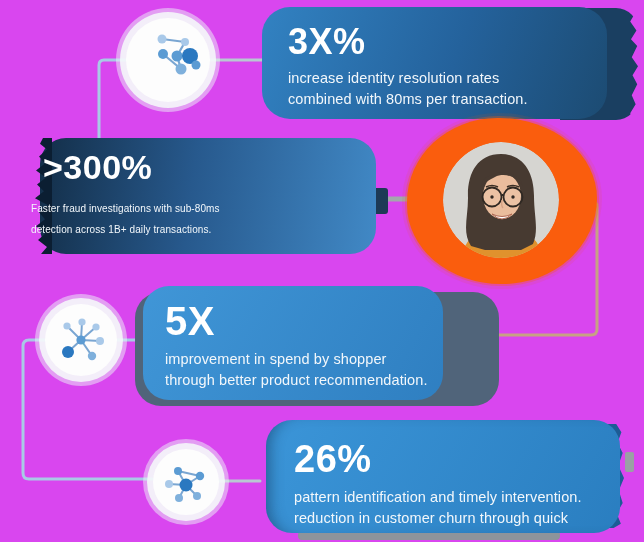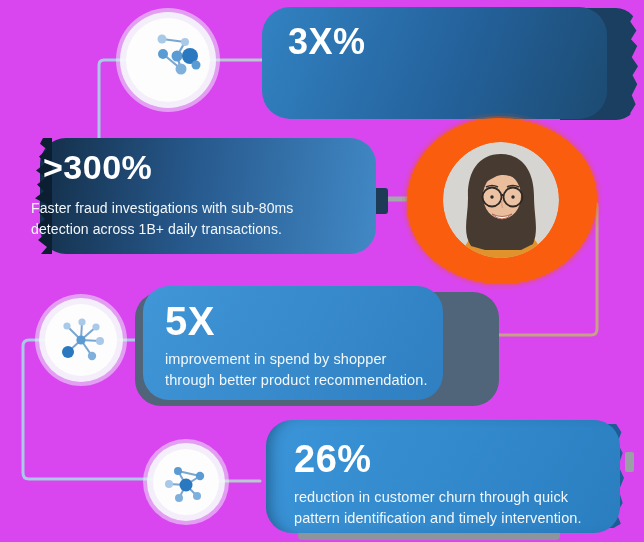--- a/index.html
+++ b/index.html
@@ -35,21 +35,21 @@
   .card-pad-3{padding:14px 0 0 22px;}
   .card-pad-4{padding:20px 0 0 28px;}
   .headline{font-weight:700;letter-spacing:.5px;line-height:1.05;margin:0;}
   .headline-1{font-size:36px;}
   .headline-2{font-size:34px;margin-left:12px;}
   .headline-3{font-size:40px;}
   .headline-4{font-size:38px;}
   .body-text{margin-top:7px;font-size:14.5px;line-height:21px;color:#f2f7fb;letter-spacing:.1px;}
   .body-line{white-space:nowrap;}
   .text-2{position:absolute;z-index:5;left:31px;top:150px;color:#fff;}
-  .text-2 .body-text{margin-top:12px;font-size:14px;}
+  .text-2 .body-text{margin-top:12px;font-size:10px;}
   
   .blob{position:absolute;z-index:3;background:#fdfdfd;border-radius:50%;
     box-shadow:0 0 0 6px rgba(244,247,250,.9),0 0 0 10px rgba(238,243,248,.5);
     display:flex;align-items:center;justify-content:center;}
   .blob-1{left:126px;top:18px;width:84px;height:84px;}
   .blob-2{left:45px;top:304px;width:72px;height:72px;}
   .blob-3{left:153px;top:449px;width:66px;height:66px;}
   
   .avatar-ring{position:absolute;z-index:4;left:407px;top:118px;width:190px;height:166px;
     background:#fa5d0d;border-radius:48% 52% 50% 50%/51% 49% 52% 48%;
@@ -74,20 +74,24 @@
   <div class="backdrop slab-1"></div>
   <div class="backdrop shadow-3"></div>
   <div class="backdrop fringe-4"></div>
   <div class="backdrop shadow-4"></div>
   <div class="backdrop gray-mark"></div>
   <div class="backdrop notch-2"></div>
 
   <div class="card card-1">
     <div class="card-pad-1">
       <div class="headline headline-1">3X%</div>
+      <div class="body-text">
+        <div class="body-line">increase identity resolution rates</div>
+        <div class="body-line">combined with 80ms per transaction.</div>
+      </div>
     </div>
   </div>
 
   <div class="card card-2"></div>
   <div class="torn-2"></div>
   <div class="text-2">
     <div class="headline headline-2">&gt;300%</div>
     <div class="body-text">
       <div class="body-line">Faster fraud investigations with sub-80ms</div>
       <div class="body-line">detection across 1B+ daily transactions.</div>
@@ -101,22 +105,22 @@
         <div class="body-line">improvement in spend by shopper</div>
         <div class="body-line">through better product recommendation.</div>
       </div>
     </div>
   </div>
 
   <div class="card card-4">
     <div class="card-pad-4">
       <div class="headline headline-4">26%</div>
       <div class="body-text">
+        <div class="body-line">pattern identification and timely intervention.</div>
         <div class="body-line">reduction in customer churn through quick</div>
-        <div class="body-line">pattern identification and timely intervention.</div>
       </div>
     </div>
   </div>
 
   <div class="blob blob-1">
     <svg width="66" height="62" viewBox="0 0 66 62">
       <g stroke="#7aa6d2" stroke-width="2.2" fill="none">
         <path d="M27,10 L50,13"></path>
           <path d="M50,13 L42,27"></path>
           <path d="M28,25 L46,40"></path>

